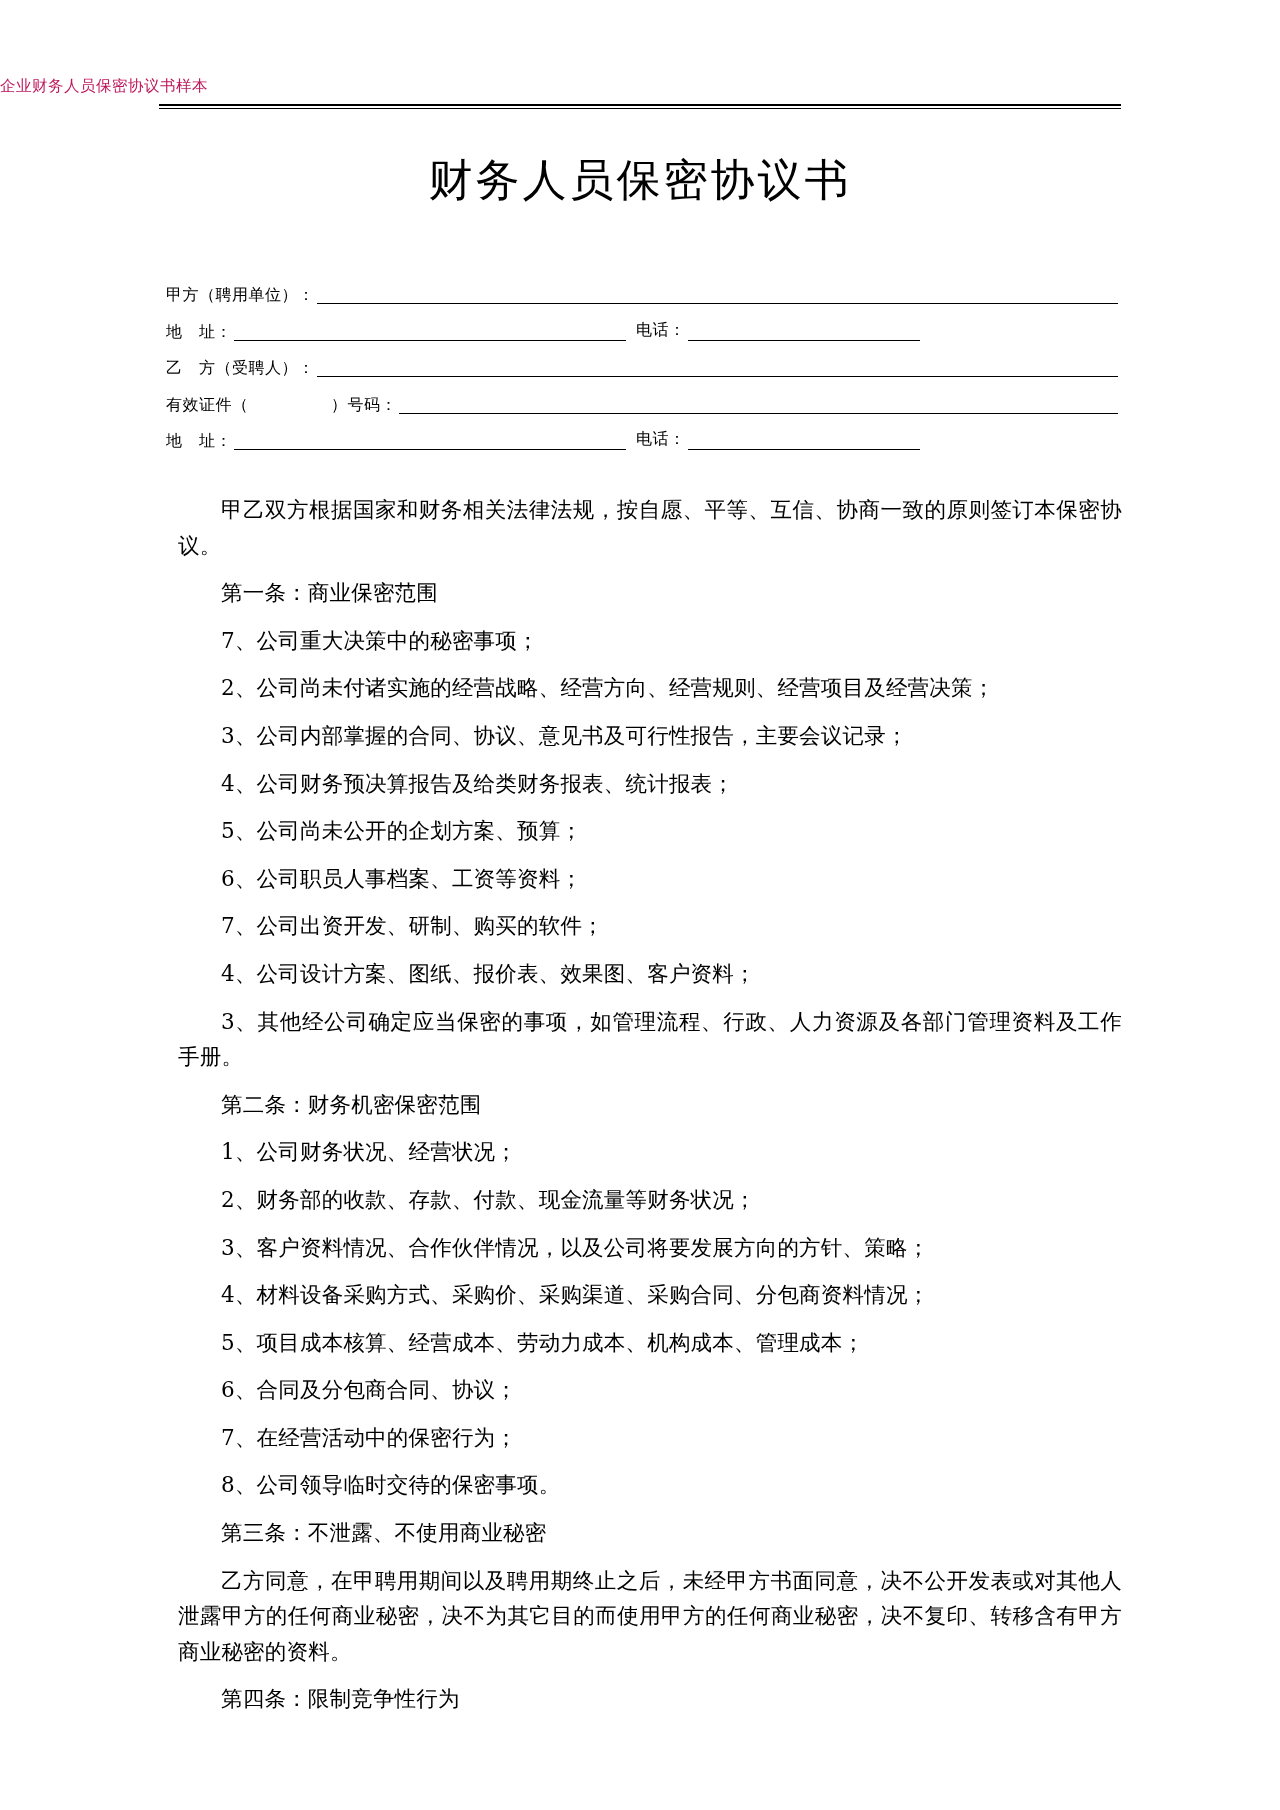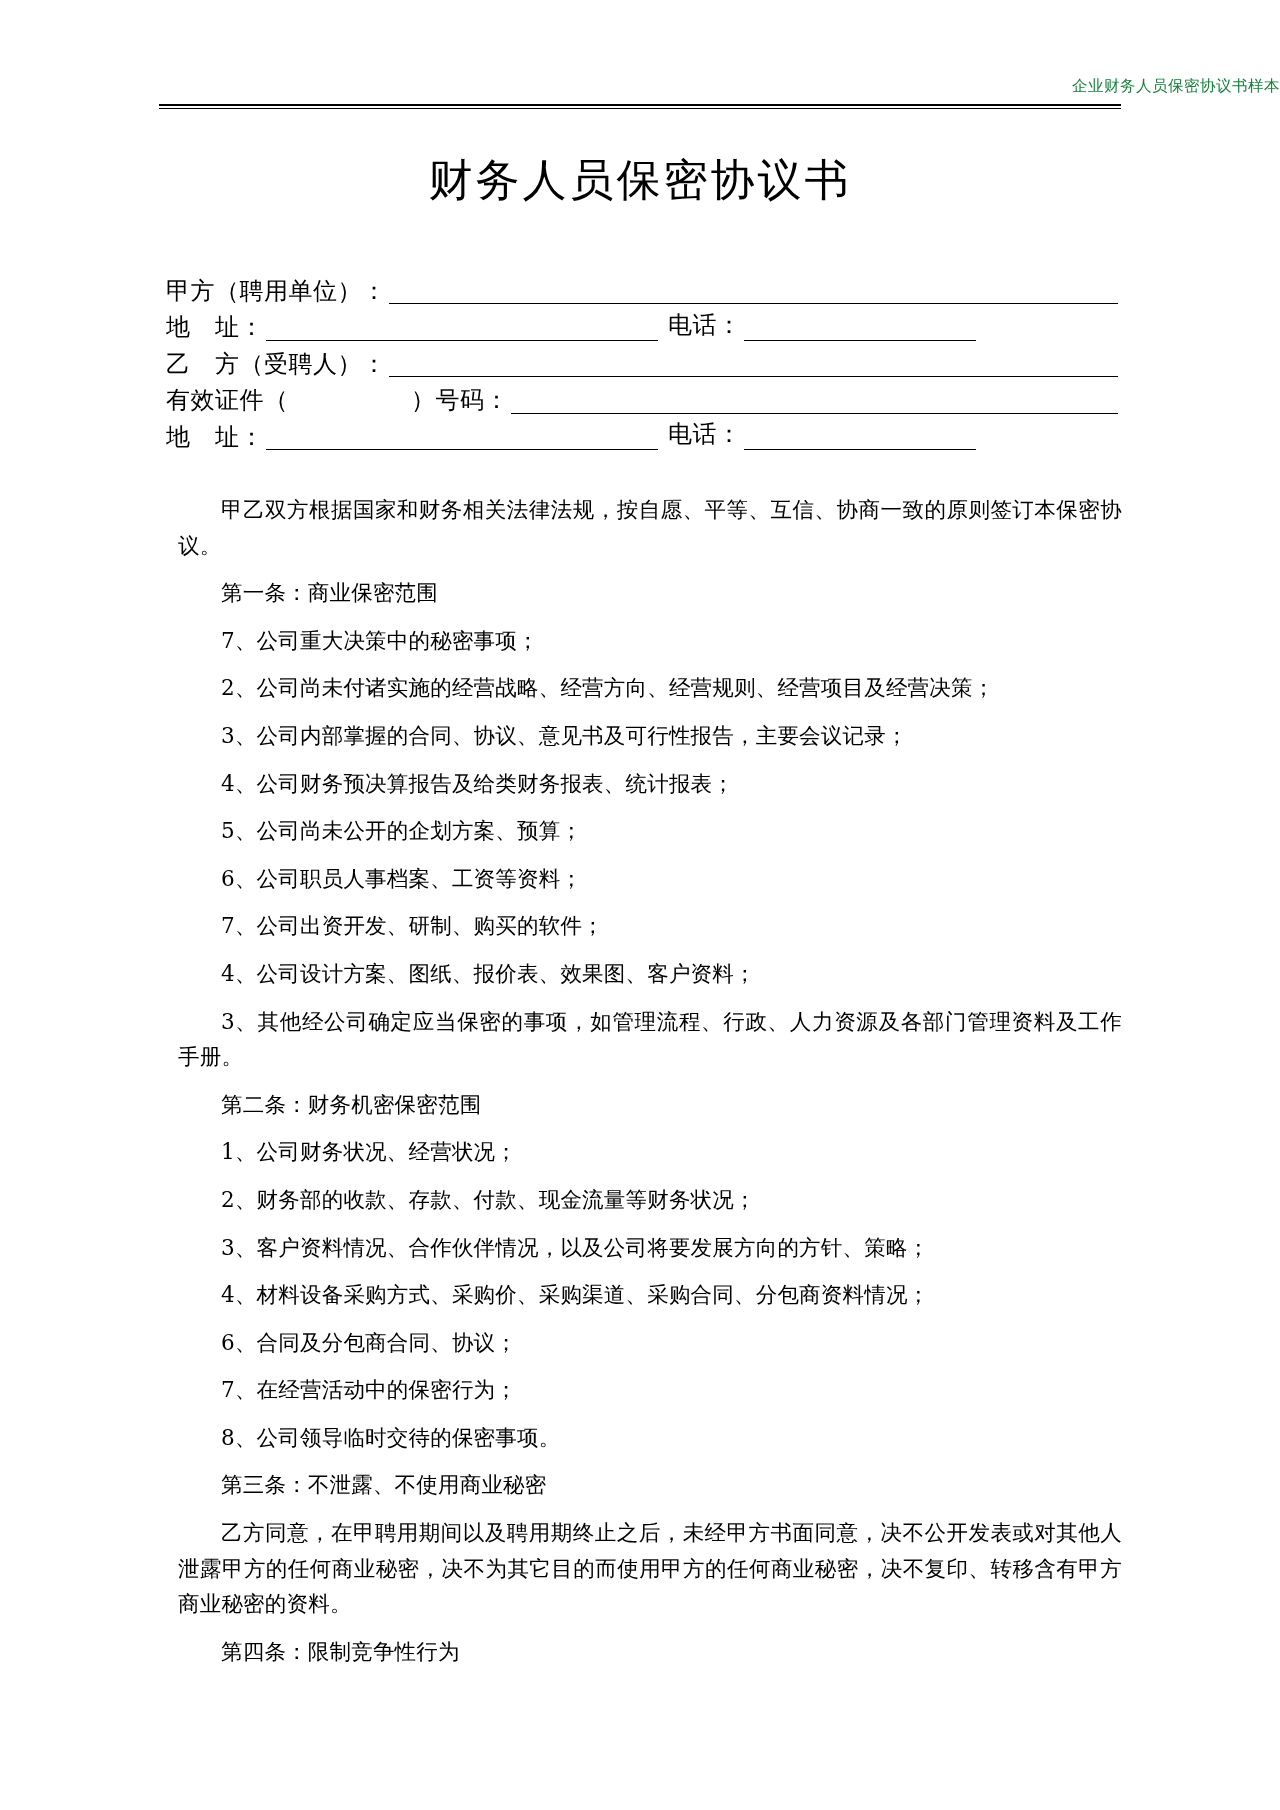--- a/index.html
+++ b/index.html
@@ -21,25 +21,25 @@
     box-sizing: border-box;
     padding: 0;
     position: relative;
   }
 
   
   .header-zone {
     padding-top: 76px;
   }
   .header-title {
-    text-align: right;
+    text-align: left;
     font-size: 15.5px;
     font-family: "DejaVu Serif", "Liberation Serif", serif;
     letter-spacing: 0.5px;
-    color: #15803d;
+    color: #be185d;
   }
   .header-rules {
     margin: 7px auto 0 auto;
     width: 962px;
   }
   .rule-thick {
     height: 2px;
     background: #000;
     width: 100%;
   }
@@ -58,21 +58,21 @@
     margin-top: 44px;
     letter-spacing: 3px;
     font-family: Liberation Serif, serif;
     font-weight: normal;
   }
 
   
   .form-block {
     margin: 60px 0 0 0;
     padding: 0 162px 0 166px;
-    font-size: 24px;
+    font-size: 16px;
   }
   .form-row {
     display: flex;
     align-items: flex-end;
     height: 36.5px;
     white-space: nowrap;
   }
   .form-label {
     flex: 0 0 auto;
     line-height: 1.1;
@@ -172,20 +172,21 @@
     <p class="para">7、公司出资开发、研制、购买的软件；</p>
     <p class="para">4、公司设计方案、图纸、报价表、效果图、客户资料；</p>
     <p class="para">3、其他经公司确定应当保密的事项，如管理流程、行政、人力资源及各部门管理资料及工作手册。</p>
 
     <p class="para">第二条：财务机密保密范围</p>
 
     <p class="para">1、公司财务状况、经营状况；</p>
     <p class="para">2、财务部的收款、存款、付款、现金流量等财务状况；</p>
     <p class="para">3、客户资料情况、合作伙伴情况，以及公司将要发展方向的方针、策略；</p>
     <p class="para">4、材料设备采购方式、采购价、采购渠道、采购合同、分包商资料情况；</p>
+    <p class="para">5、项目成本核算、经营成本、劳动力成本、机构成本、管理成本；</p>
     <p class="para">6、合同及分包商合同、协议；</p>
     <p class="para">7、在经营活动中的保密行为；</p>
     <p class="para">8、公司领导临时交待的保密事项。</p>
 
     <p class="para">第三条：不泄露、不使用商业秘密</p>
     <p class="para">乙方同意，在甲聘用期间以及聘用期终止之后，未经甲方书面同意，决不公开发表或对其他人泄露甲方的任何商业秘密，决不为其它目的而使用甲方的任何商业秘密，决不复印、转移含有甲方商业秘密的资料。</p>
 
     <p class="para">第四条：限制竞争性行为</p>
 
   </div>

